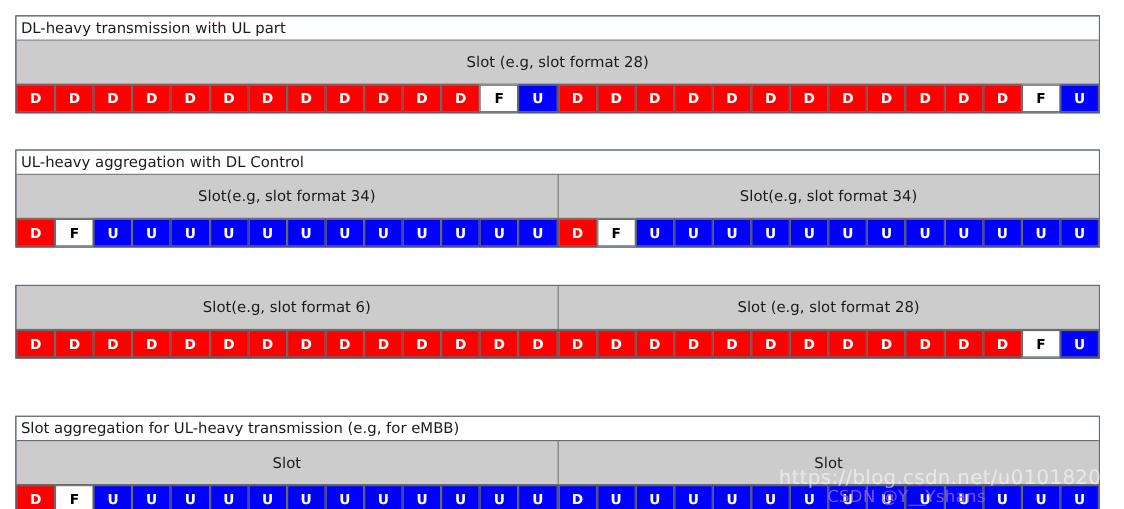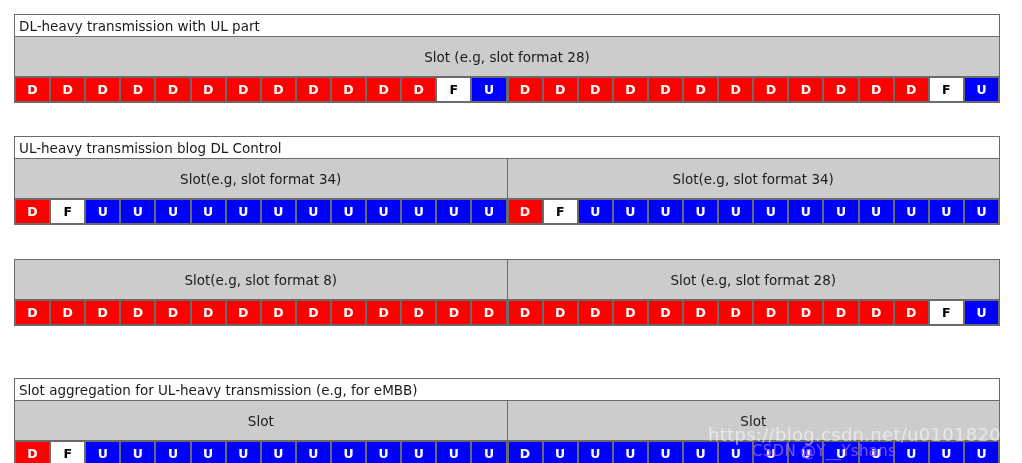--- a/index.html
+++ b/index.html
@@ -138,21 +138,21 @@
             <div class="sym D">D</div>
             <div class="sym D">D</div>
             <div class="sym D">D</div>
             <div class="sym D">D</div>
             <div class="sym F">F</div>
             <div class="sym U">U</div>
           </div>
         </div>
       </div>
       <div class="block" style="top: 136px;">
-        <div class="block-title">UL-heavy transmission blog DL Control</div>
+        <div class="block-title">UL-heavy aggregation with DL Control</div>
         <div class="slot-header-row">
           <div class="slot-header">Slot(e.g, slot format 34)</div>
           <div class="slot-header">Slot(e.g, slot format 34)</div>
         </div>
         <div class="symbol-row">
           <div class="slot-symbols">
             <div class="sym D">D</div>
             <div class="sym F">F</div>
             <div class="sym U">U</div>
             <div class="sym U">U</div>
@@ -180,21 +180,21 @@
             <div class="sym U">U</div>
             <div class="sym U">U</div>
             <div class="sym U">U</div>
             <div class="sym U">U</div>
             <div class="sym U">U</div>
           </div>
         </div>
       </div>
       <div class="block" style="top: 259px;">
         <div class="slot-header-row">
-          <div class="slot-header">Slot(e.g, slot format 8)</div>
+          <div class="slot-header">Slot(e.g, slot format 6)</div>
           <div class="slot-header">Slot (e.g, slot format 28)</div>
         </div>
         <div class="symbol-row">
           <div class="slot-symbols">
             <div class="sym D">D</div>
             <div class="sym D">D</div>
             <div class="sym D">D</div>
             <div class="sym D">D</div>
             <div class="sym D">D</div>
             <div class="sym D">D</div>

